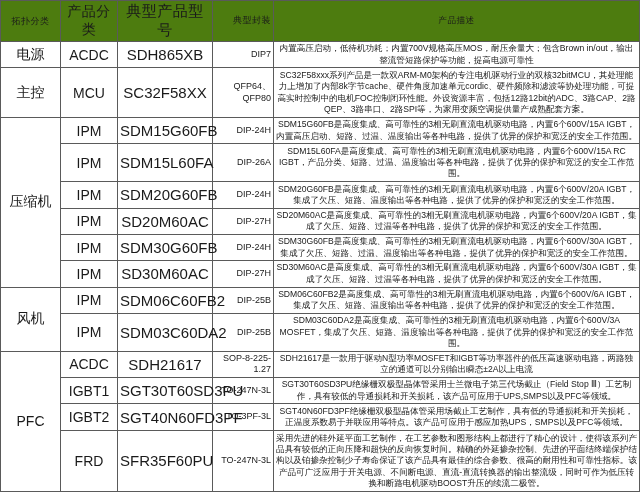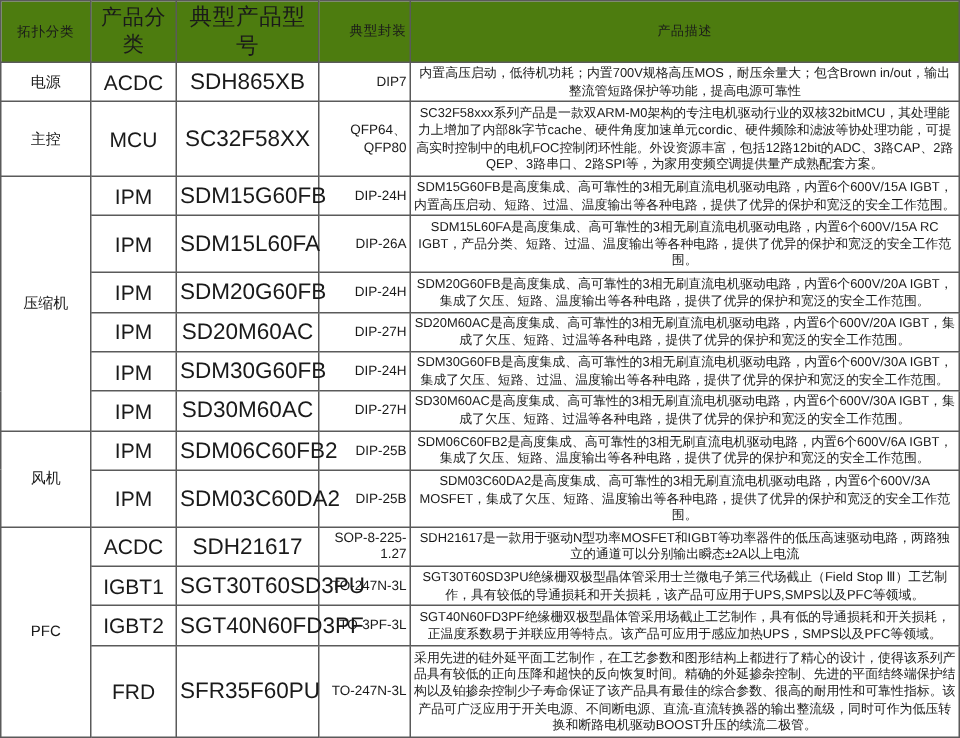--- a/index.html
+++ b/index.html
@@ -35,21 +35,21 @@
     text-align: center;
     height: 18px;
     letter-spacing: 0.5px;
   }
   .c-topo   { width: 55px;  text-align: center; font-size: 9px; }
   .c-cat    { width: 52px;  text-align: center; font-size: 14px; }
   .c-model  { width: 90px;  text-align: center; font-size: 15px; }
   .c-pkg    { width: 56px;  text-align: right; font-size: 9px; line-height: 1.25; }
   .c-desc   {               text-align: center;   font-size: 8.6px; line-height: 1.32; padding: 1px 3px; }
   .thick-top { border-top: 2px solid #3a3a3a; }
-  .group-cell { font-size: 10px; }
+  .group-cell { font-size: 14px; }
 </style>
 </head>
 <body>
 
 <table id="product-table">
   <thead>
     <tr>
       <th class="c-topo">拓扑分类</th>
       <th class="c-cat">产品分类</th>
       <th class="c-model">典型产品型号</th>

